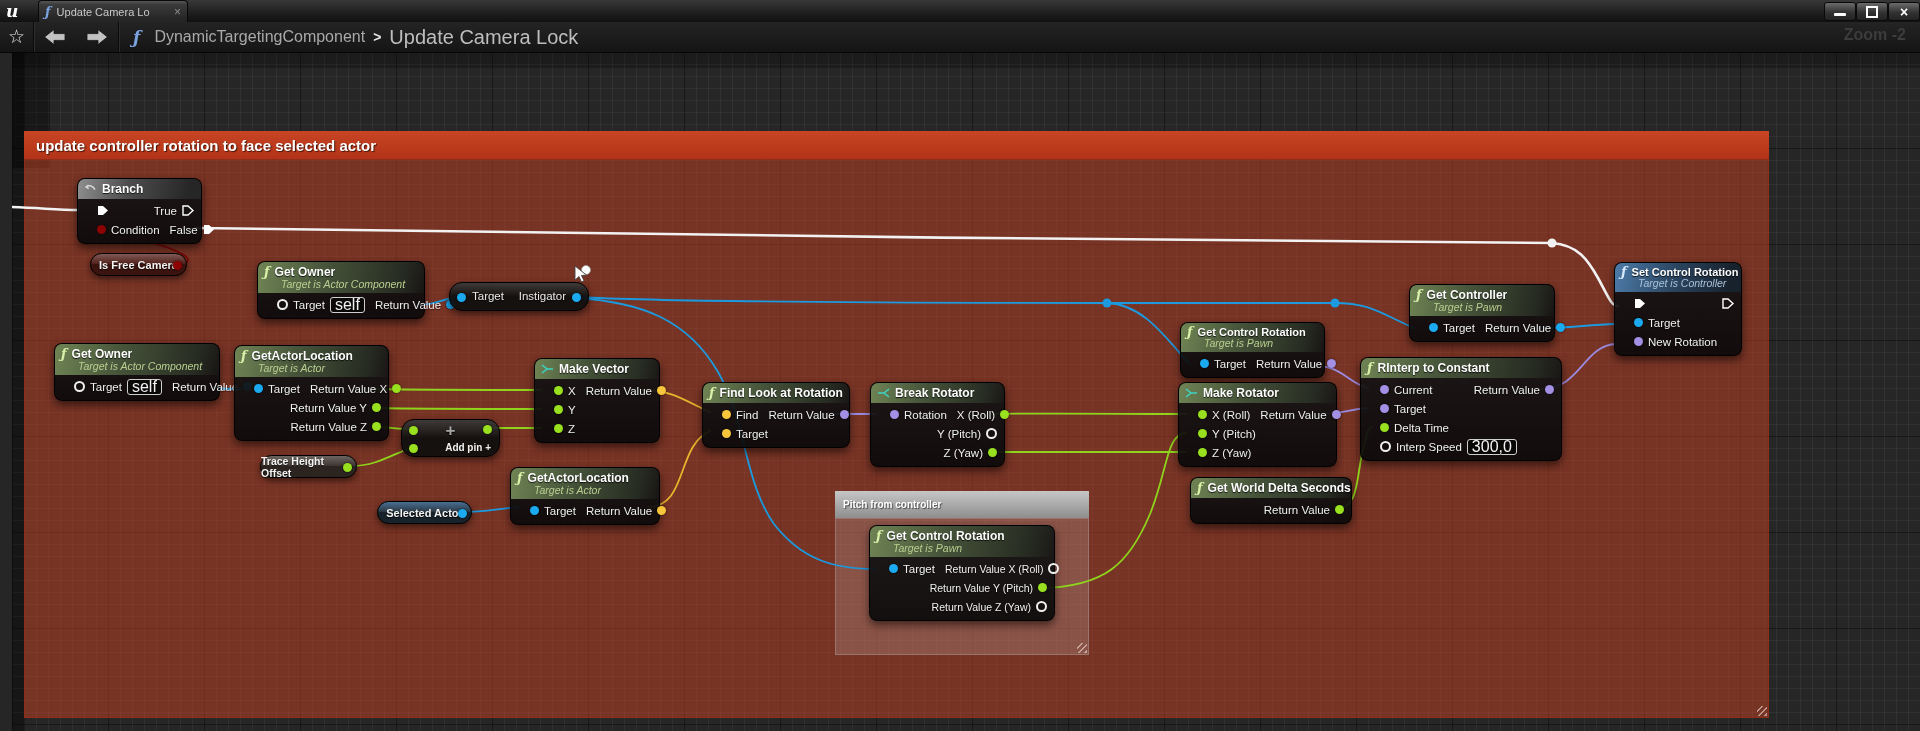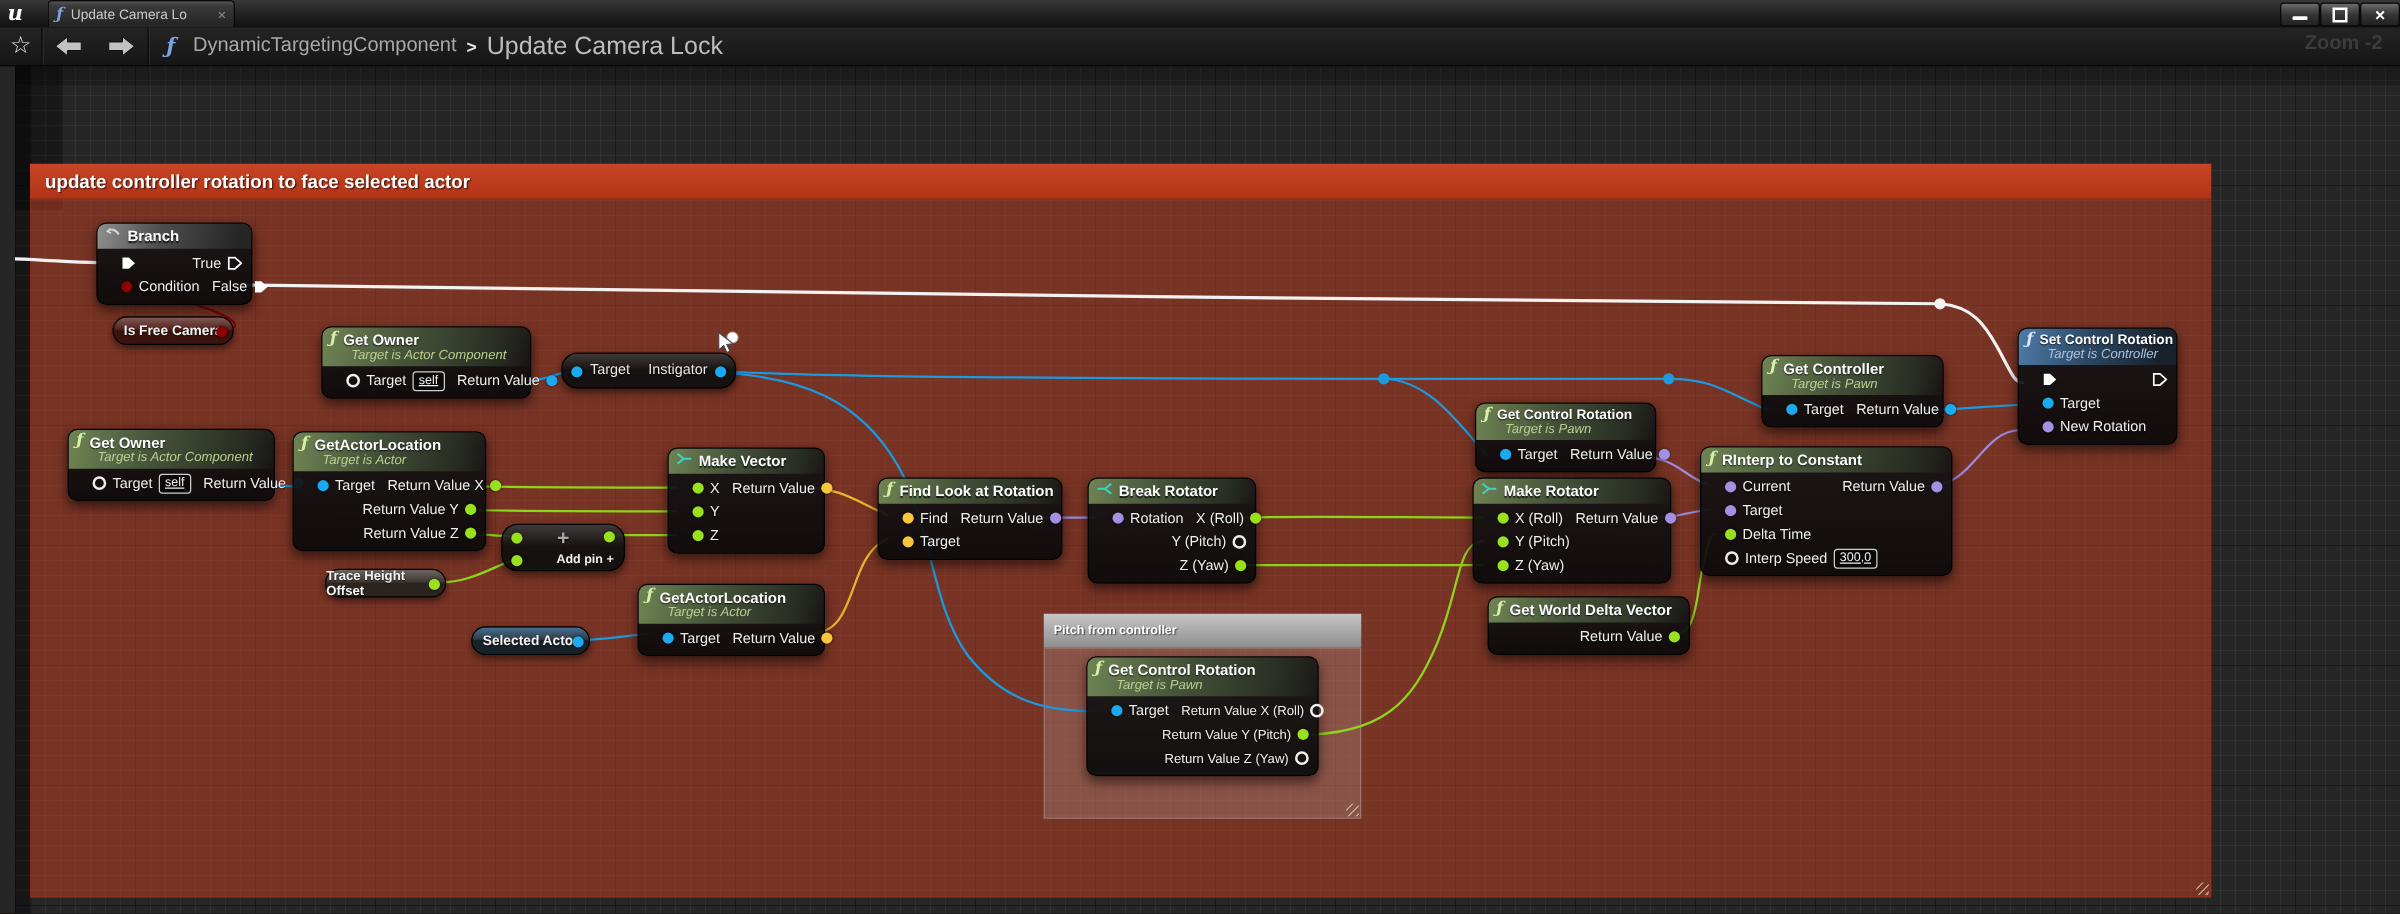--- a/index.html
+++ b/index.html
@@ -63,39 +63,39 @@
     background:repeating-linear-gradient(135deg,transparent 0 3px,#e8d8d0 3px 4.5px);}
 
   
   .node{position:absolute;box-sizing:border-box;border:1px solid rgba(0,0,0,0.95);border-radius:8px;
     background:linear-gradient(rgba(22,22,22,0.93),rgba(10,10,10,0.93));
     box-shadow:0 4px 9px rgba(0,0,0,0.55);color:#e6e6e6;}
   .hdr{border-radius:7px 7px 0 0;padding:3px 8px 3px 6px;}
   .hdr.green{background:linear-gradient(100deg,#6f8454 0%,#46543a 40%,#272c22 85%,rgba(25,25,25,0.3) 100%);}
   .hdr.blue{background:linear-gradient(100deg,#4d7ba8 0%,#2c4763 45%,#18222d 90%);}
   .hdr.gray{background:linear-gradient(100deg,#8f8f8f 0%,#4e4e4e 40%,#262626 90%);}
-  .trow{display:flex;gap:5px;}
+  .trow{display:flex;align-items:center;gap:5px;}
   .t{font-weight:bold;font-size:12px;color:#fdfdfd;text-shadow:0 1px 1px rgba(0,0,0,0.8);white-space:nowrap;}
   .s{font-style:italic;font-size:10.5px;color:#b9cf90;margin-left:17px;margin-top:-1px;white-space:nowrap;}
   .s.bluesub{color:#a9c2da;}
   .fx{color:#d9f0a8;font-family:"DejaVu Serif",serif;font-style:italic;font-weight:bold;font-size:13px;line-height:12px;}
   .fx.onblue{color:#d6e8fa;}
   .body{padding:2px 0 4px 12px;}
   .r{display:flex;align-items:center;height:19px;padding:0 7px;gap:5px;font-size:11.5px;
      color:#efefef;text-shadow:0 1px 1px rgba(0,0,0,0.6);white-space:nowrap;}
   .grow{flex:1;}
   .pin{width:9px;height:9px;border-radius:50%;flex:none;box-shadow:0 0 2px rgba(0,0,0,.8);}
   .pin.hollow{width:7px;height:7px;background:transparent !important;border:2px solid;box-shadow:none;}
   .c-obj{background:#1ba9f0;border-color:#1ba9f0;}
   .c-float{background:#99e01e;border-color:#99e01e;}
   .c-vec{background:#f8c63d;border-color:#f8c63d;}
   .c-rot{background:#a390e4;border-color:#a390e4;}
   .c-bool{background:#8c0303;border-color:#8c0303;}
-  .vbox{border:1px solid #cfcfcf;border-radius:3px;background:rgba(0,0,0,0.45);font-size:10px;
-    padding:0 4px;height:14px;line-height:14px;color:#f2f2f2;text-decoration:underline;}
+  .vbox{border:1px solid #cfcfcf;border-radius:3px;background:rgba(0,0,0,0.45);font-size:16px;
+    padding:0 4px;height:14px;line-height:14px;color:#f2f2f2;}
   .mkicon{flex:none;}
 
   
   .pill{position:absolute;box-sizing:border-box;height:23px;border:1px solid #000;border-radius:12px;
     box-shadow:0 3px 6px rgba(0,0,0,0.5);display:flex;align-items:center;justify-content:center;
     font-size:11px;font-weight:bold;color:#f3f3f3;text-shadow:0 1px 1px rgba(0,0,0,.7);}
   .pill .pin{position:absolute;}
   .pill-red{background:linear-gradient(rgba(255,255,255,0.28),rgba(255,255,255,0.04) 45%,rgba(0,0,0,0.25) 50%),#4e1a14;}
   .pill-dark{background:linear-gradient(rgba(255,255,255,0.25),rgba(255,255,255,0.04) 45%,rgba(0,0,0,0.25) 50%),#39302a;}
   .pill-blue{background:linear-gradient(rgba(120,190,255,0.45),rgba(255,255,255,0.05) 45%,rgba(0,0,0,0.3) 50%),#22303c;}
@@ -529,21 +529,21 @@
           <span class="pin c-float"></span>
           <span>Z (Yaw)</span>
         </div>
       </div>
     </div>
 
     <div class="node" style="left:1178px;top:425px;width:162px;">
       <div class="hdr green">
         <div class="trow">
             <span class="fx">ƒ</span>
-            <span class="t">Get World Delta Vector</span>
+            <span class="t">Get World Delta Seconds</span>
           </div>
       </div>
       <div class="body">
         <div class="r">
           <span class="grow"></span>
           <span>Return Value</span>
           <span class="pin c-float"></span>
         </div>
       </div>
     </div>

